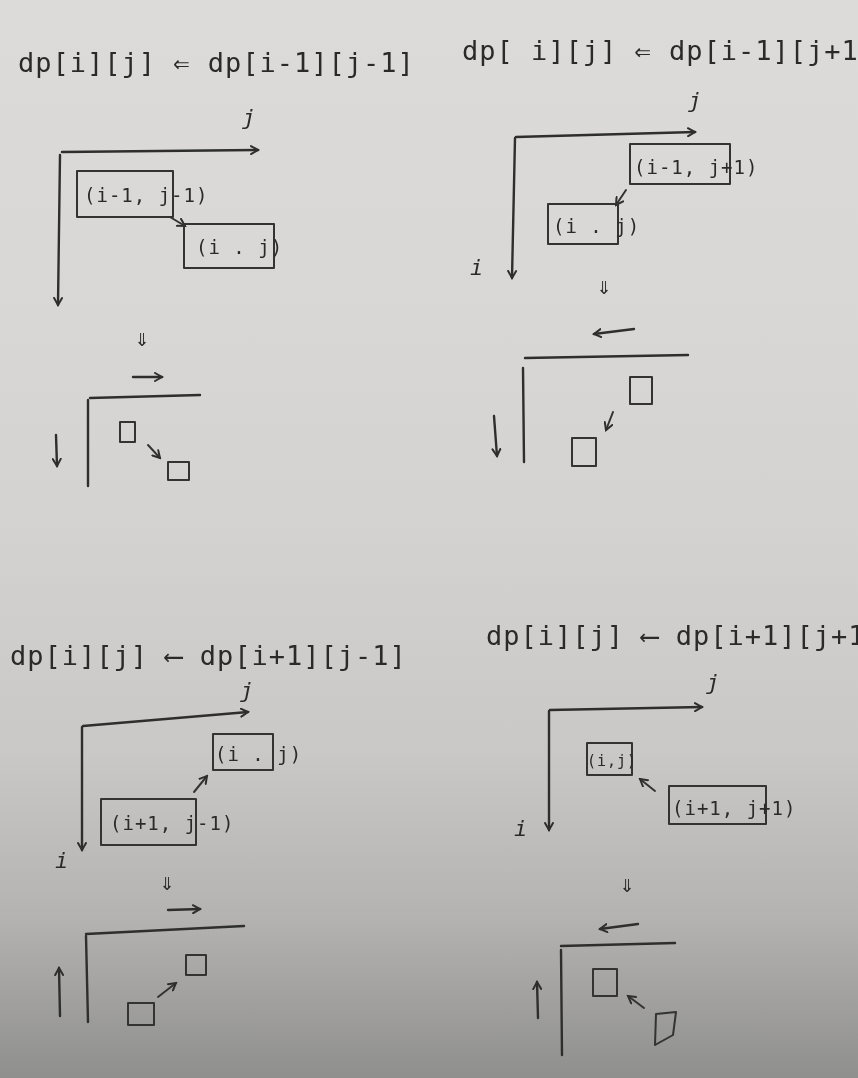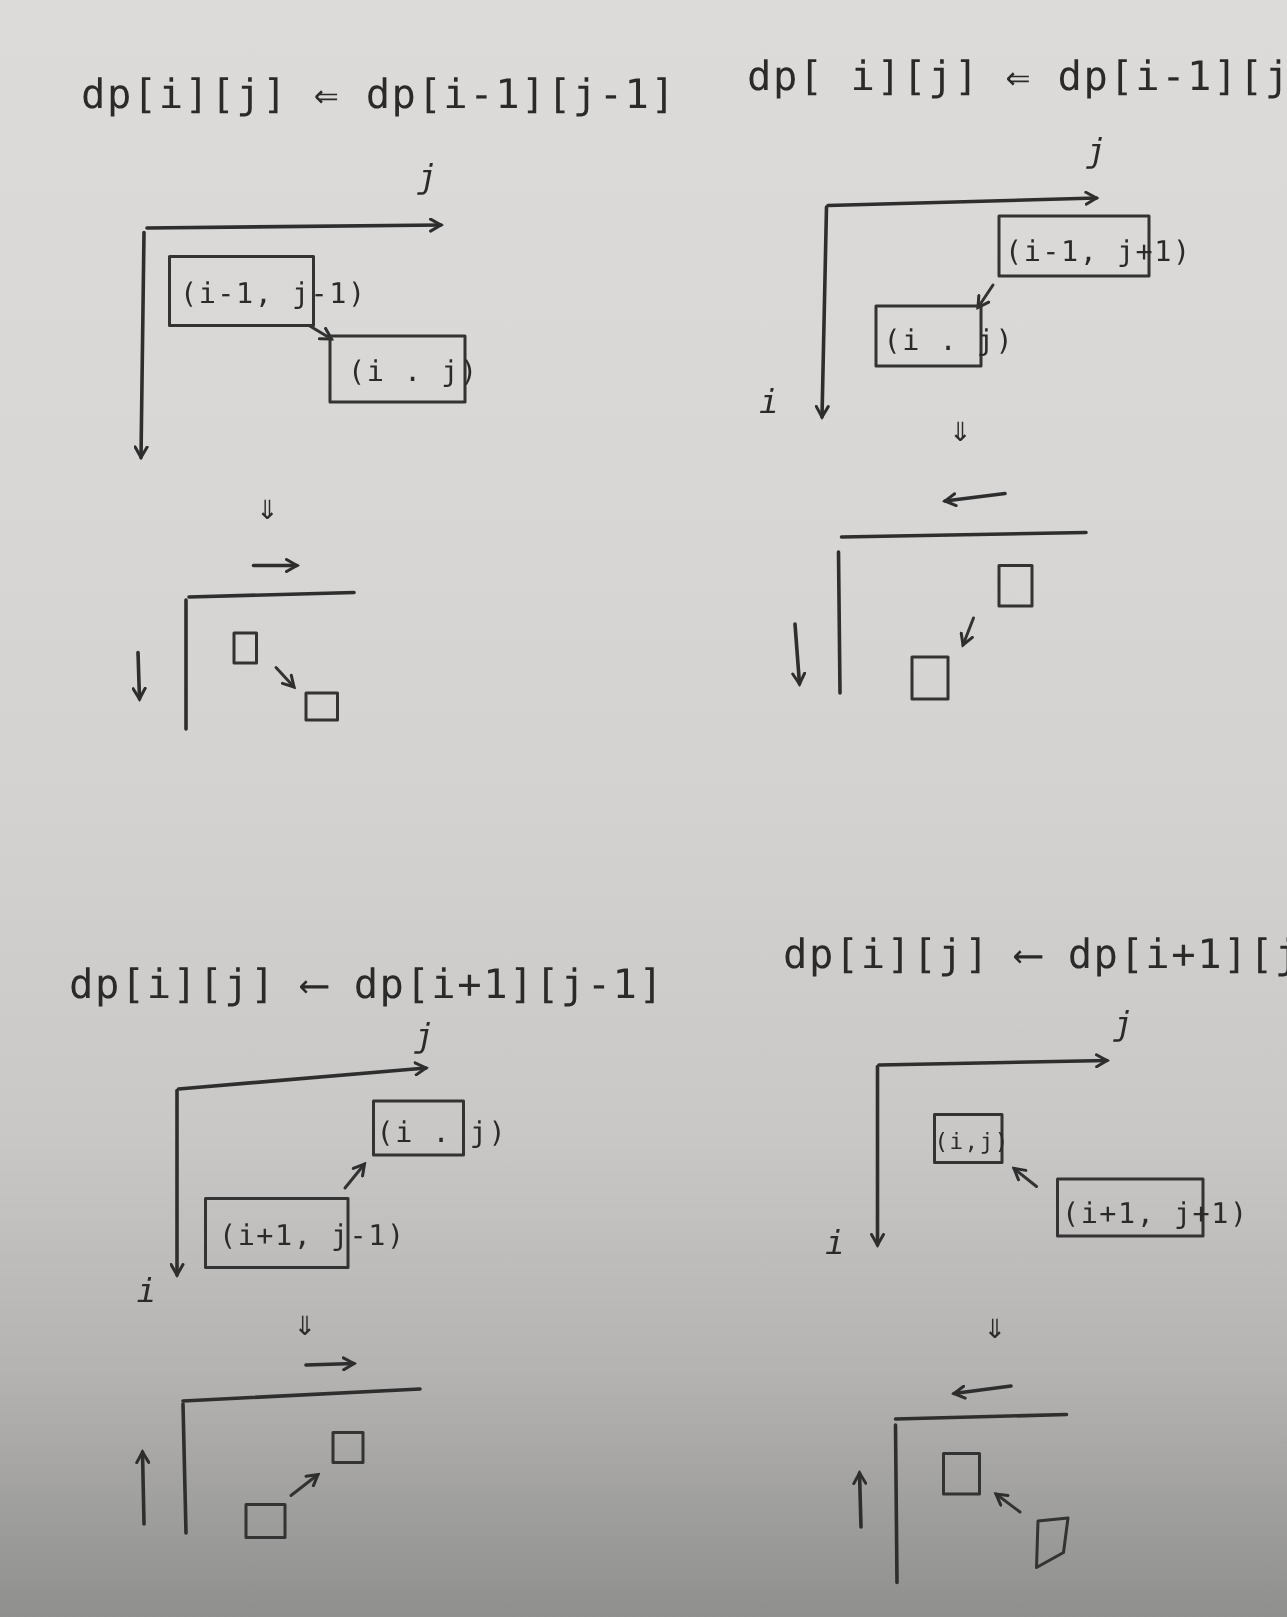--- a/index.html
+++ b/index.html
@@ -2,21 +2,21 @@
 <html><head>
   <meta charset="utf-8">
   <style>
     html, body { margin: 0; padding: 0; }
     body {
       width: 858px; height: 1078px; overflow: hidden;
       background: linear-gradient(180deg, #dcdbd9 0%, #d8d7d5 30%, #d3d2d0 50%, #c9c8c6 70%, #b4b3b1 85%, #8f8f8e 100%);
       font-family: "DejaVu Sans", sans-serif;
       position: relative;
     }
-    .sheet { position: absolute; left: 0; top: 0; width: 810px; height: 1078px; margin-left: 36px; }
+    .sheet { position: absolute; left: 0; top: 0; width: 810px; height: 1078px; }
     svg { position: absolute; left: 0; top: 0; }
     .ink { stroke: #2e2e2e; stroke-width: 2.4; fill: none; stroke-linecap: round; stroke-linejoin: round; }
     .ink-thin { stroke: #333; stroke-width: 2; fill: none; stroke-linecap: round; stroke-linejoin: round; }
     .hand { font-family: "DejaVu Sans Mono", monospace; fill: #2a2a2a; }
     .formula { font-size: 27px; letter-spacing: 1px; }
     .cell { font-size: 19px; letter-spacing: 1px; }
     .axis-label { font-size: 22px; font-style: italic; }
     .glyph { font-size: 24px; }
   </style>
 </head>

